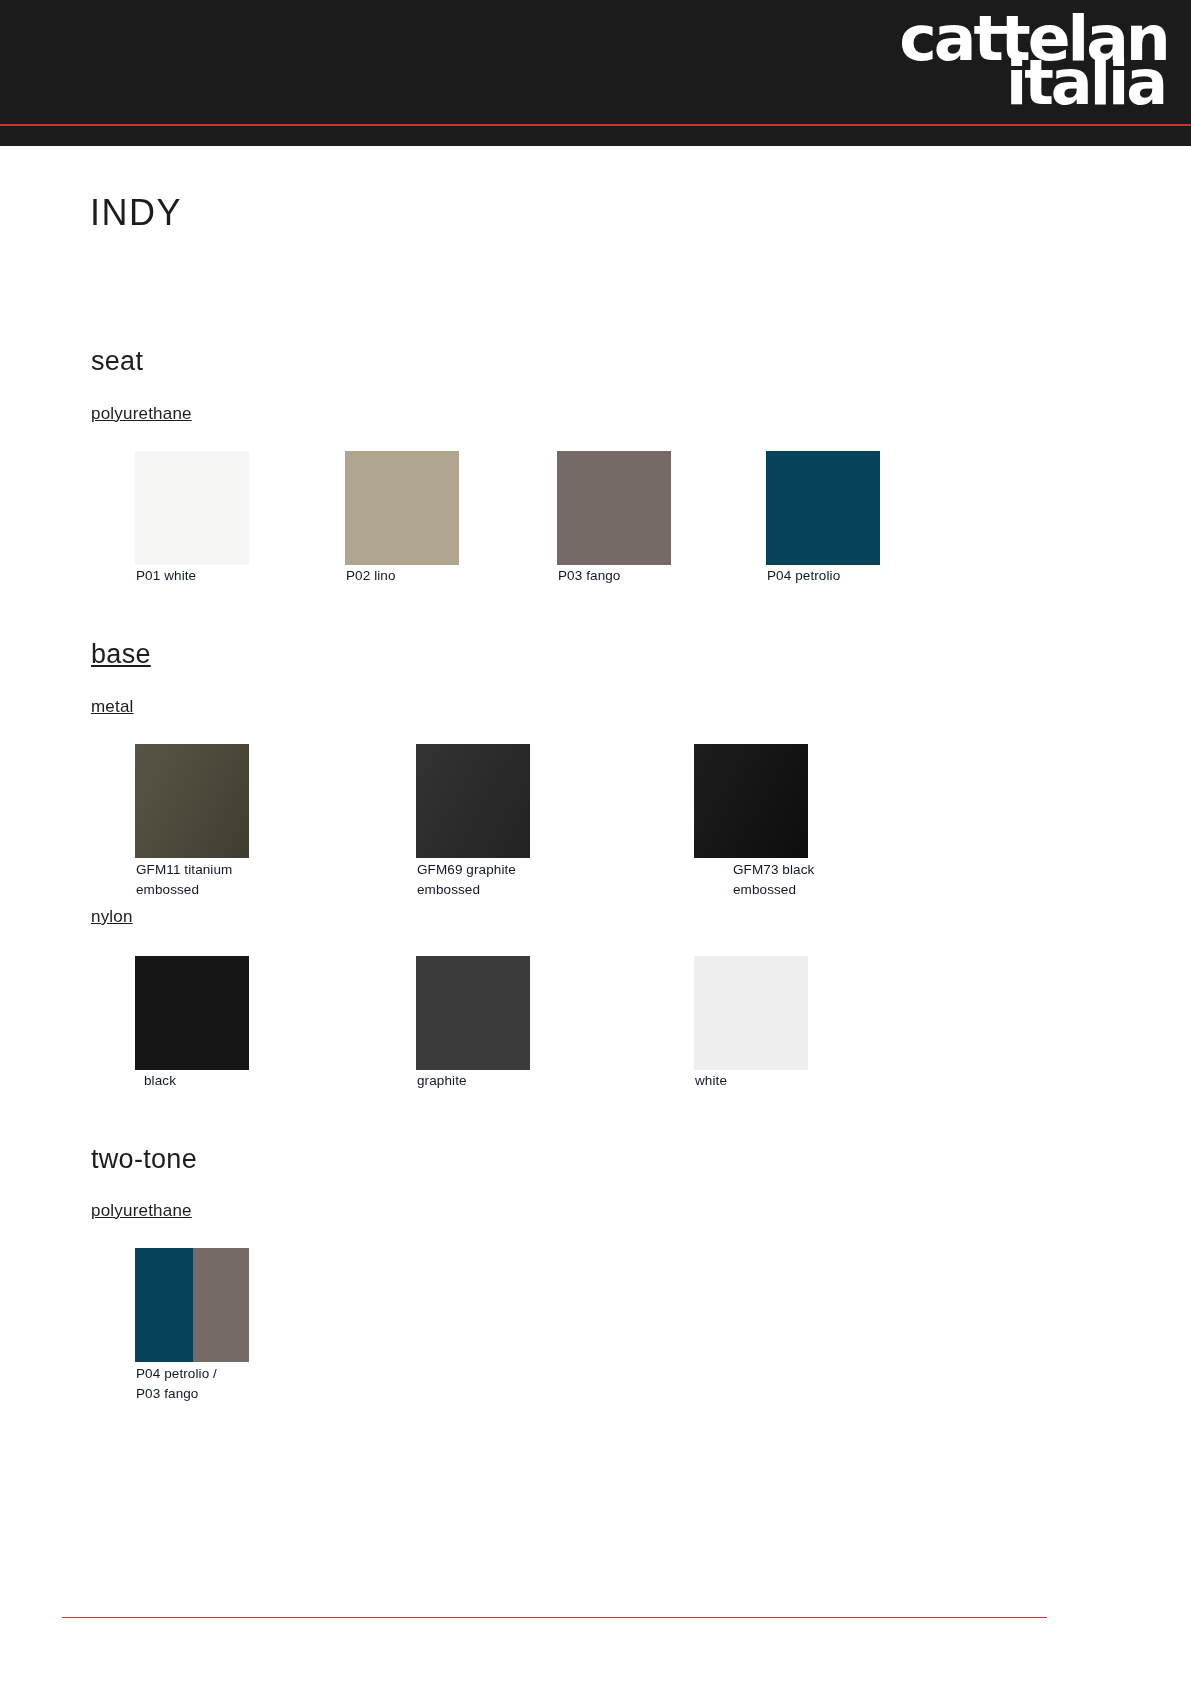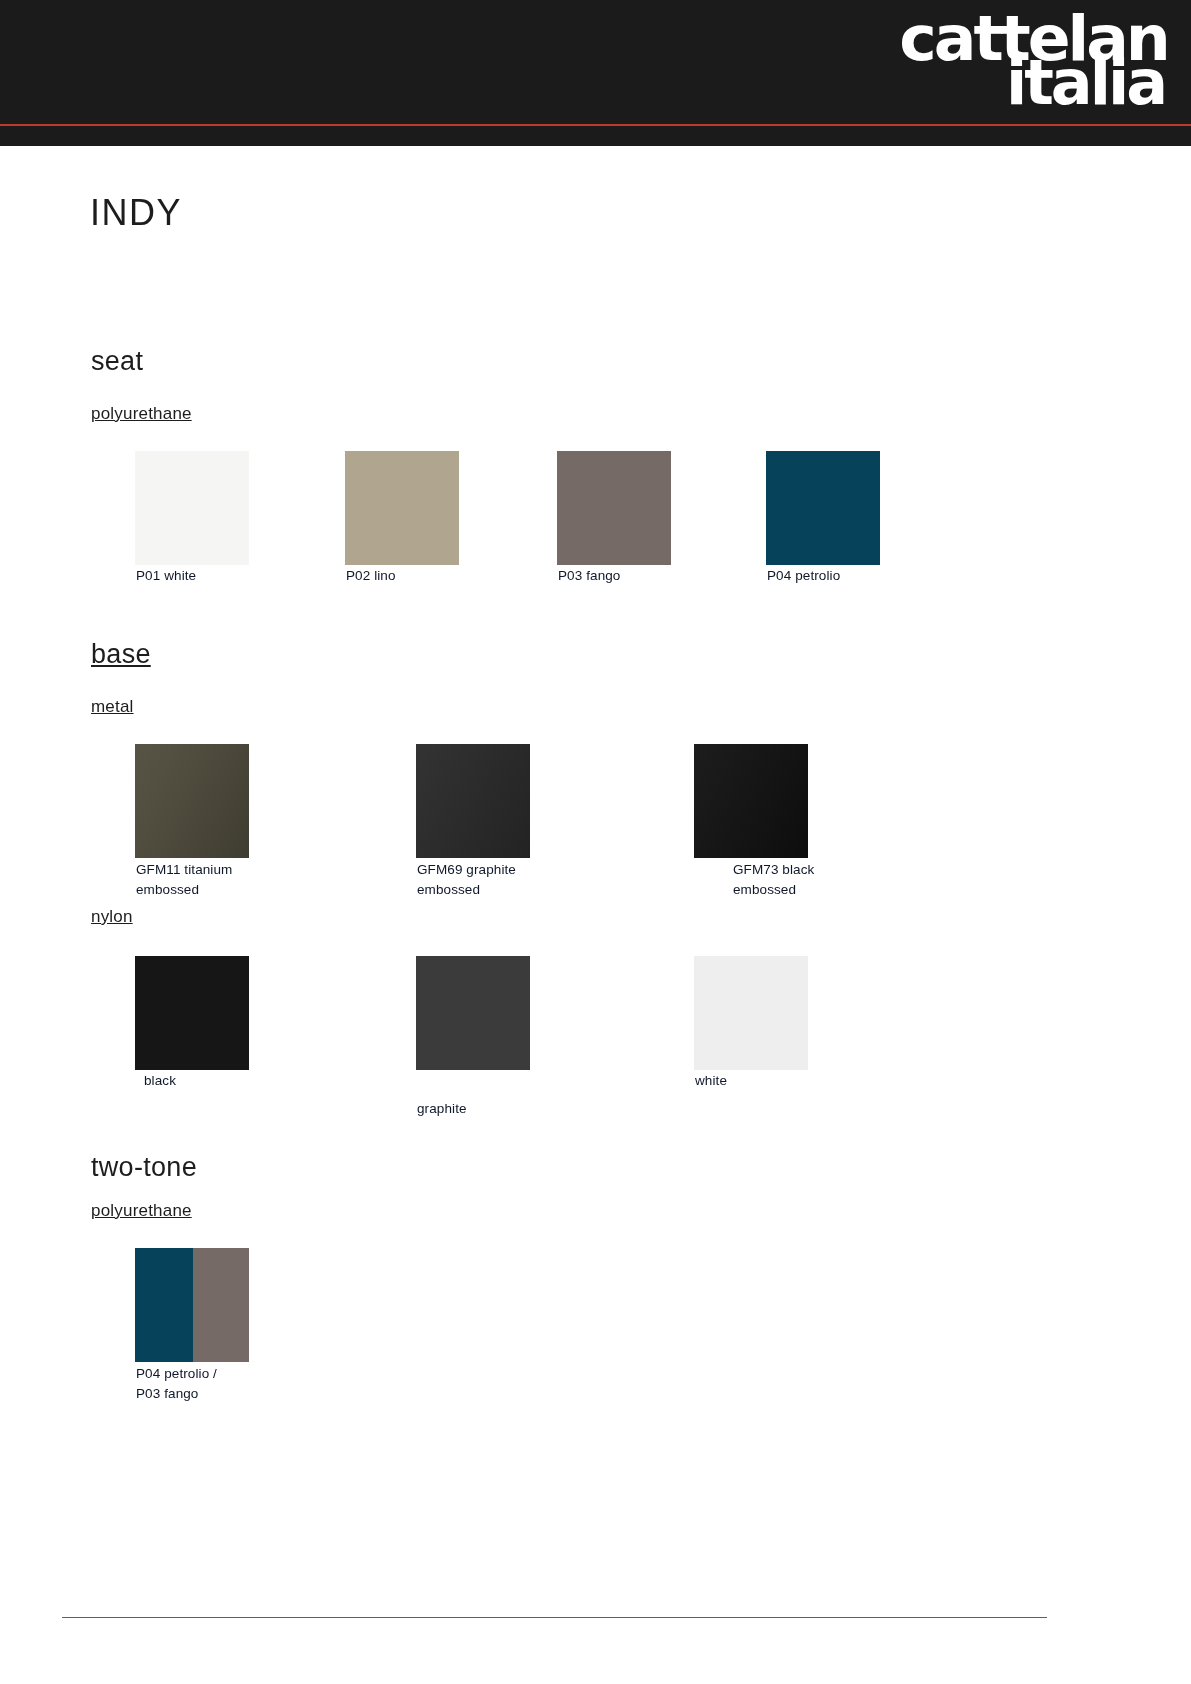--- a/index.html
+++ b/index.html
@@ -179,26 +179,26 @@
   <div class="swatch" style="left:694px; top:744px; background:linear-gradient(118deg,#1d1d1d 0%,#151515 50%,#0d0d0d 100%);"></div>
   <div class="swatch-label" style="left:733px; top:860px;">GFM73 black
 embossed</div>
 
   <div class="sub-head" style="top:907px;">nylon</div>
 
   <div class="swatch" style="left:135px; top:956px; background:#161616;"></div>
   <div class="swatch-label" style="left:136px; top:1071px;margin-left:8px;">black</div>
 
   <div class="swatch" style="left:416px; top:956px; background:#3b3b3b;"></div>
-  <div class="swatch-label" style="left:417px; top:1071px;margin-top:28px;">graphite</div>
+  <div class="swatch-label" style="left:417px; top:1071px;">graphite</div>
 
   <div class="swatch" style="left:694px; top:956px; background:#eeeeee;"></div>
   <div class="swatch-label" style="left:695px; top:1071px;">white</div>
 
-  <div class="section-head" style="top:1144px;margin-top:8px;">two-tone</div>
+  <div class="section-head" style="top:1144px;">two-tone</div>
   <div class="sub-head" style="top:1201px;">polyurethane</div>
 
   <div class="twotone" style="left:135px; top:1248px;">
     <span style="background:#06425a;"></span>
     <span style="background:#756a65;"></span>
   </div>
   <div class="swatch-label" style="left:136px; top:1364px;">P04 petrolio /
 P03 fango</div>
 
   <div class="footer-rule"></div>

